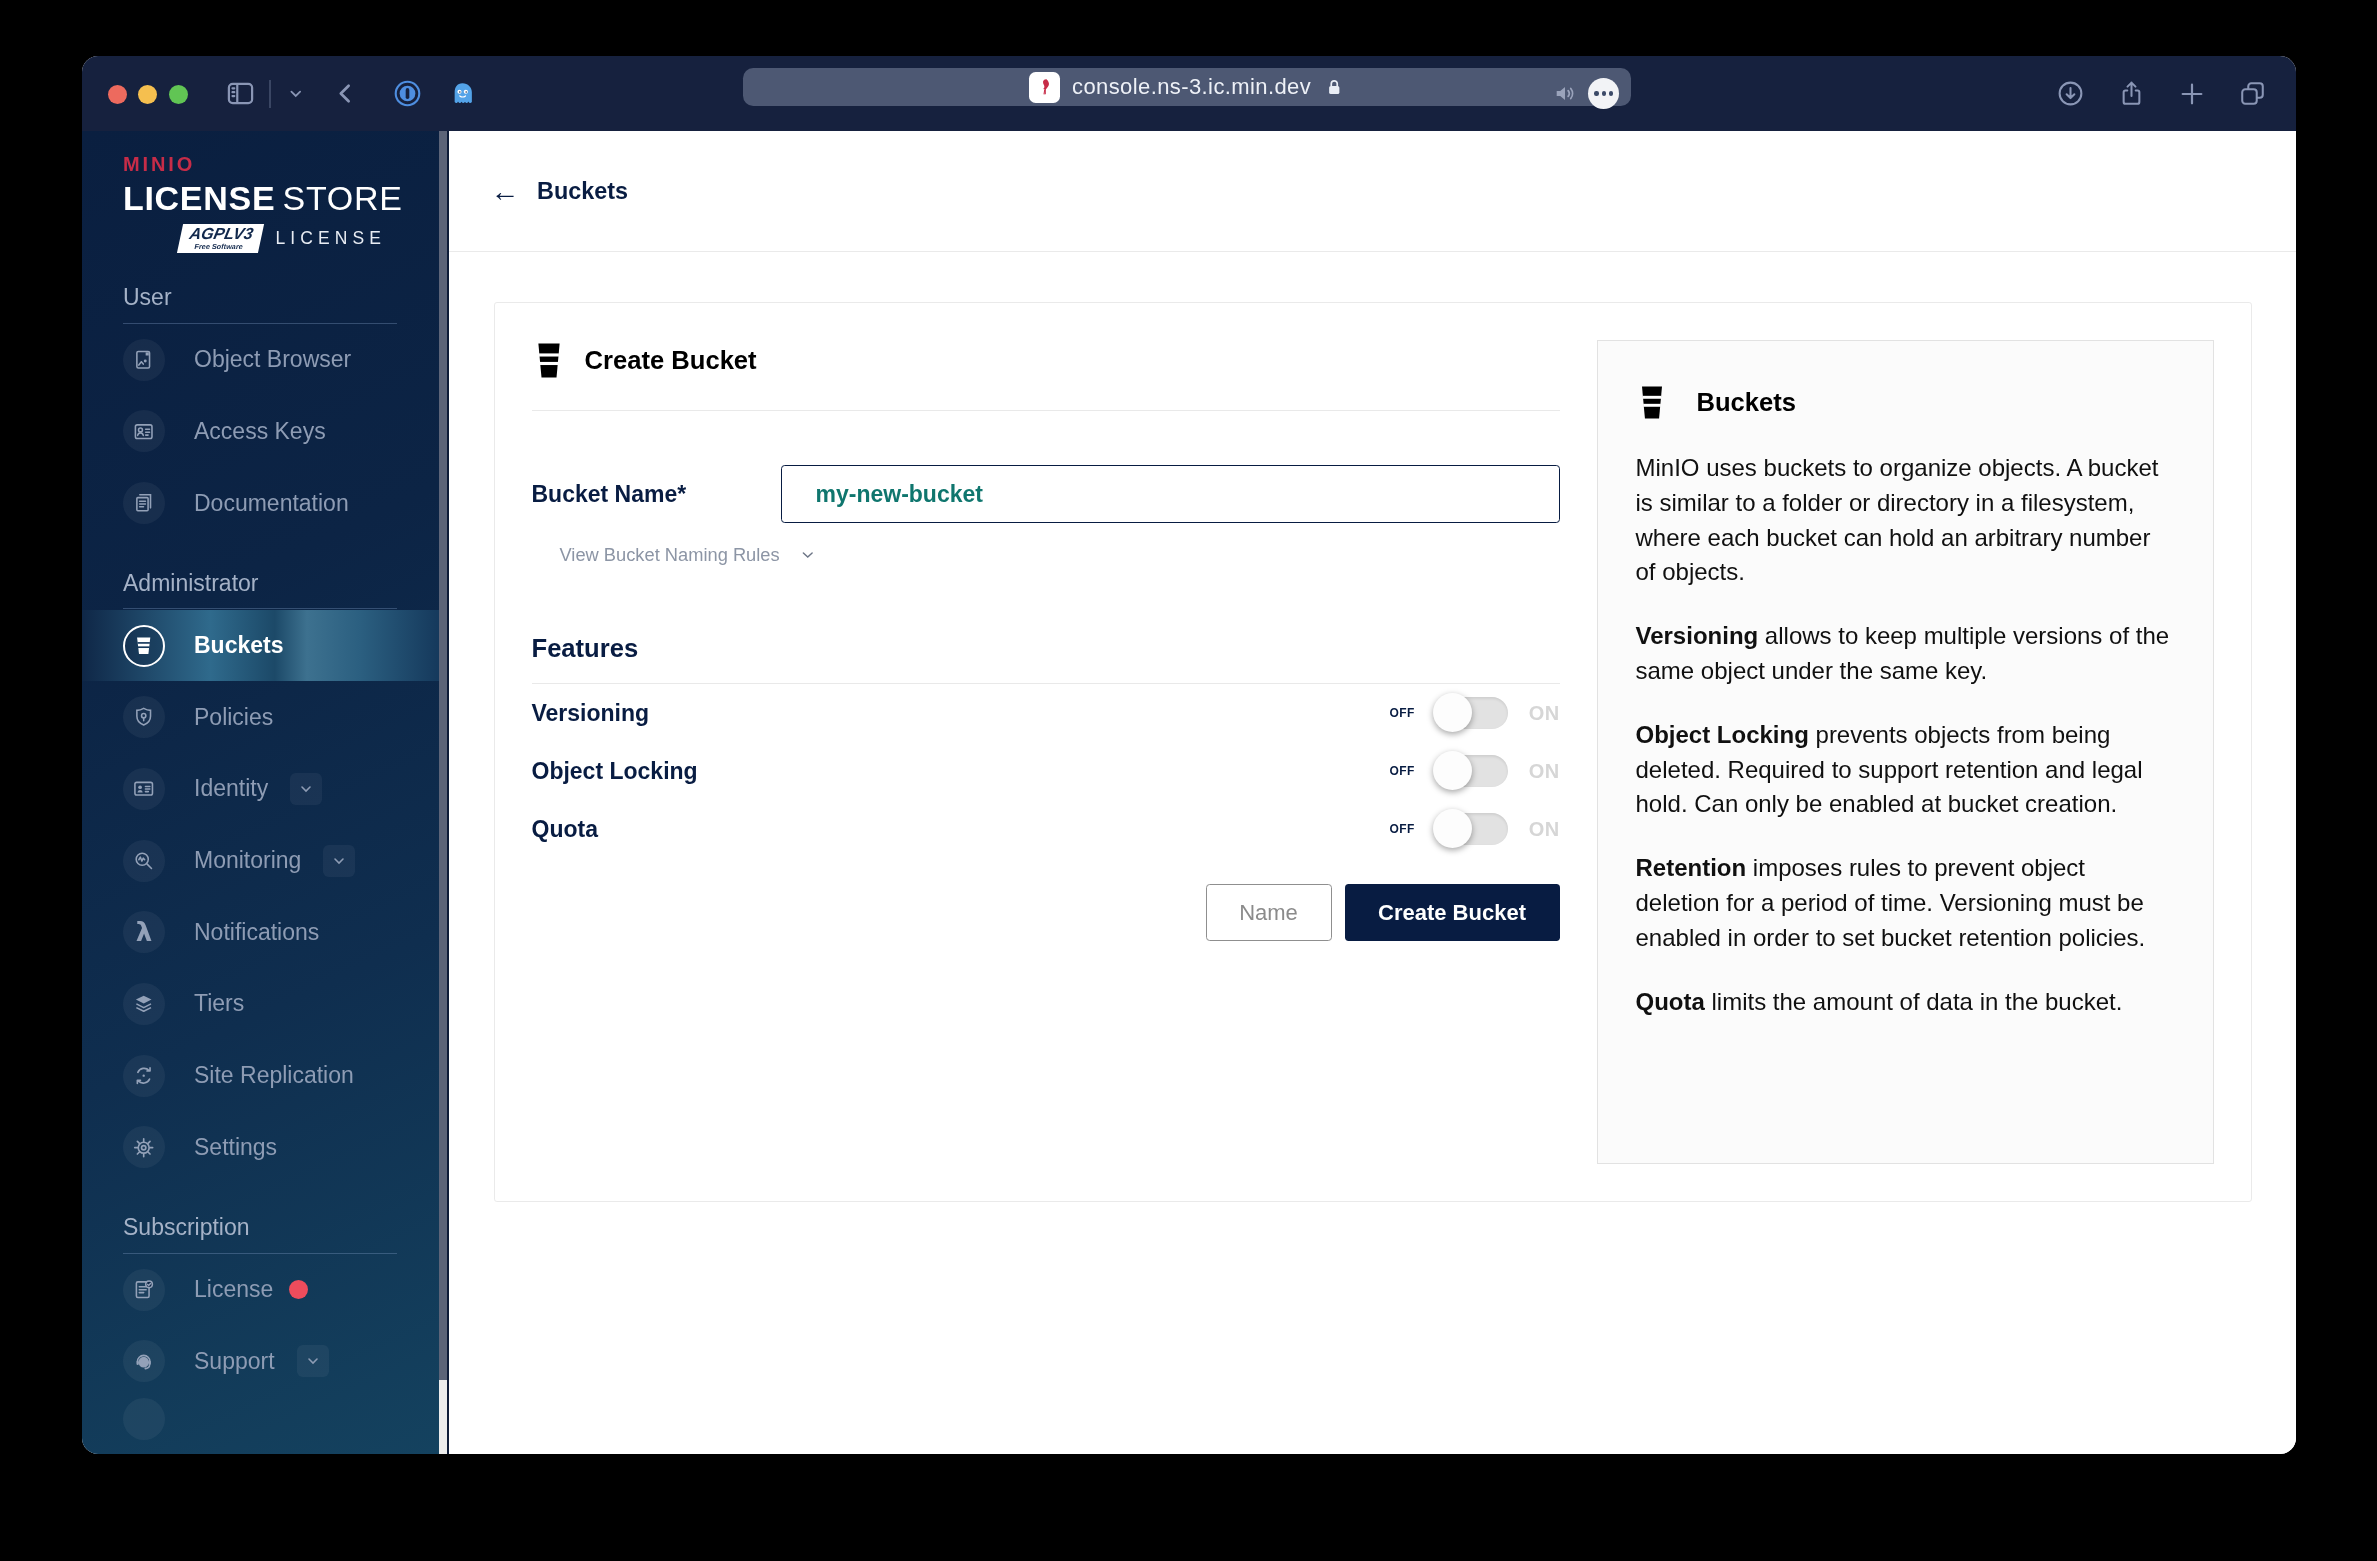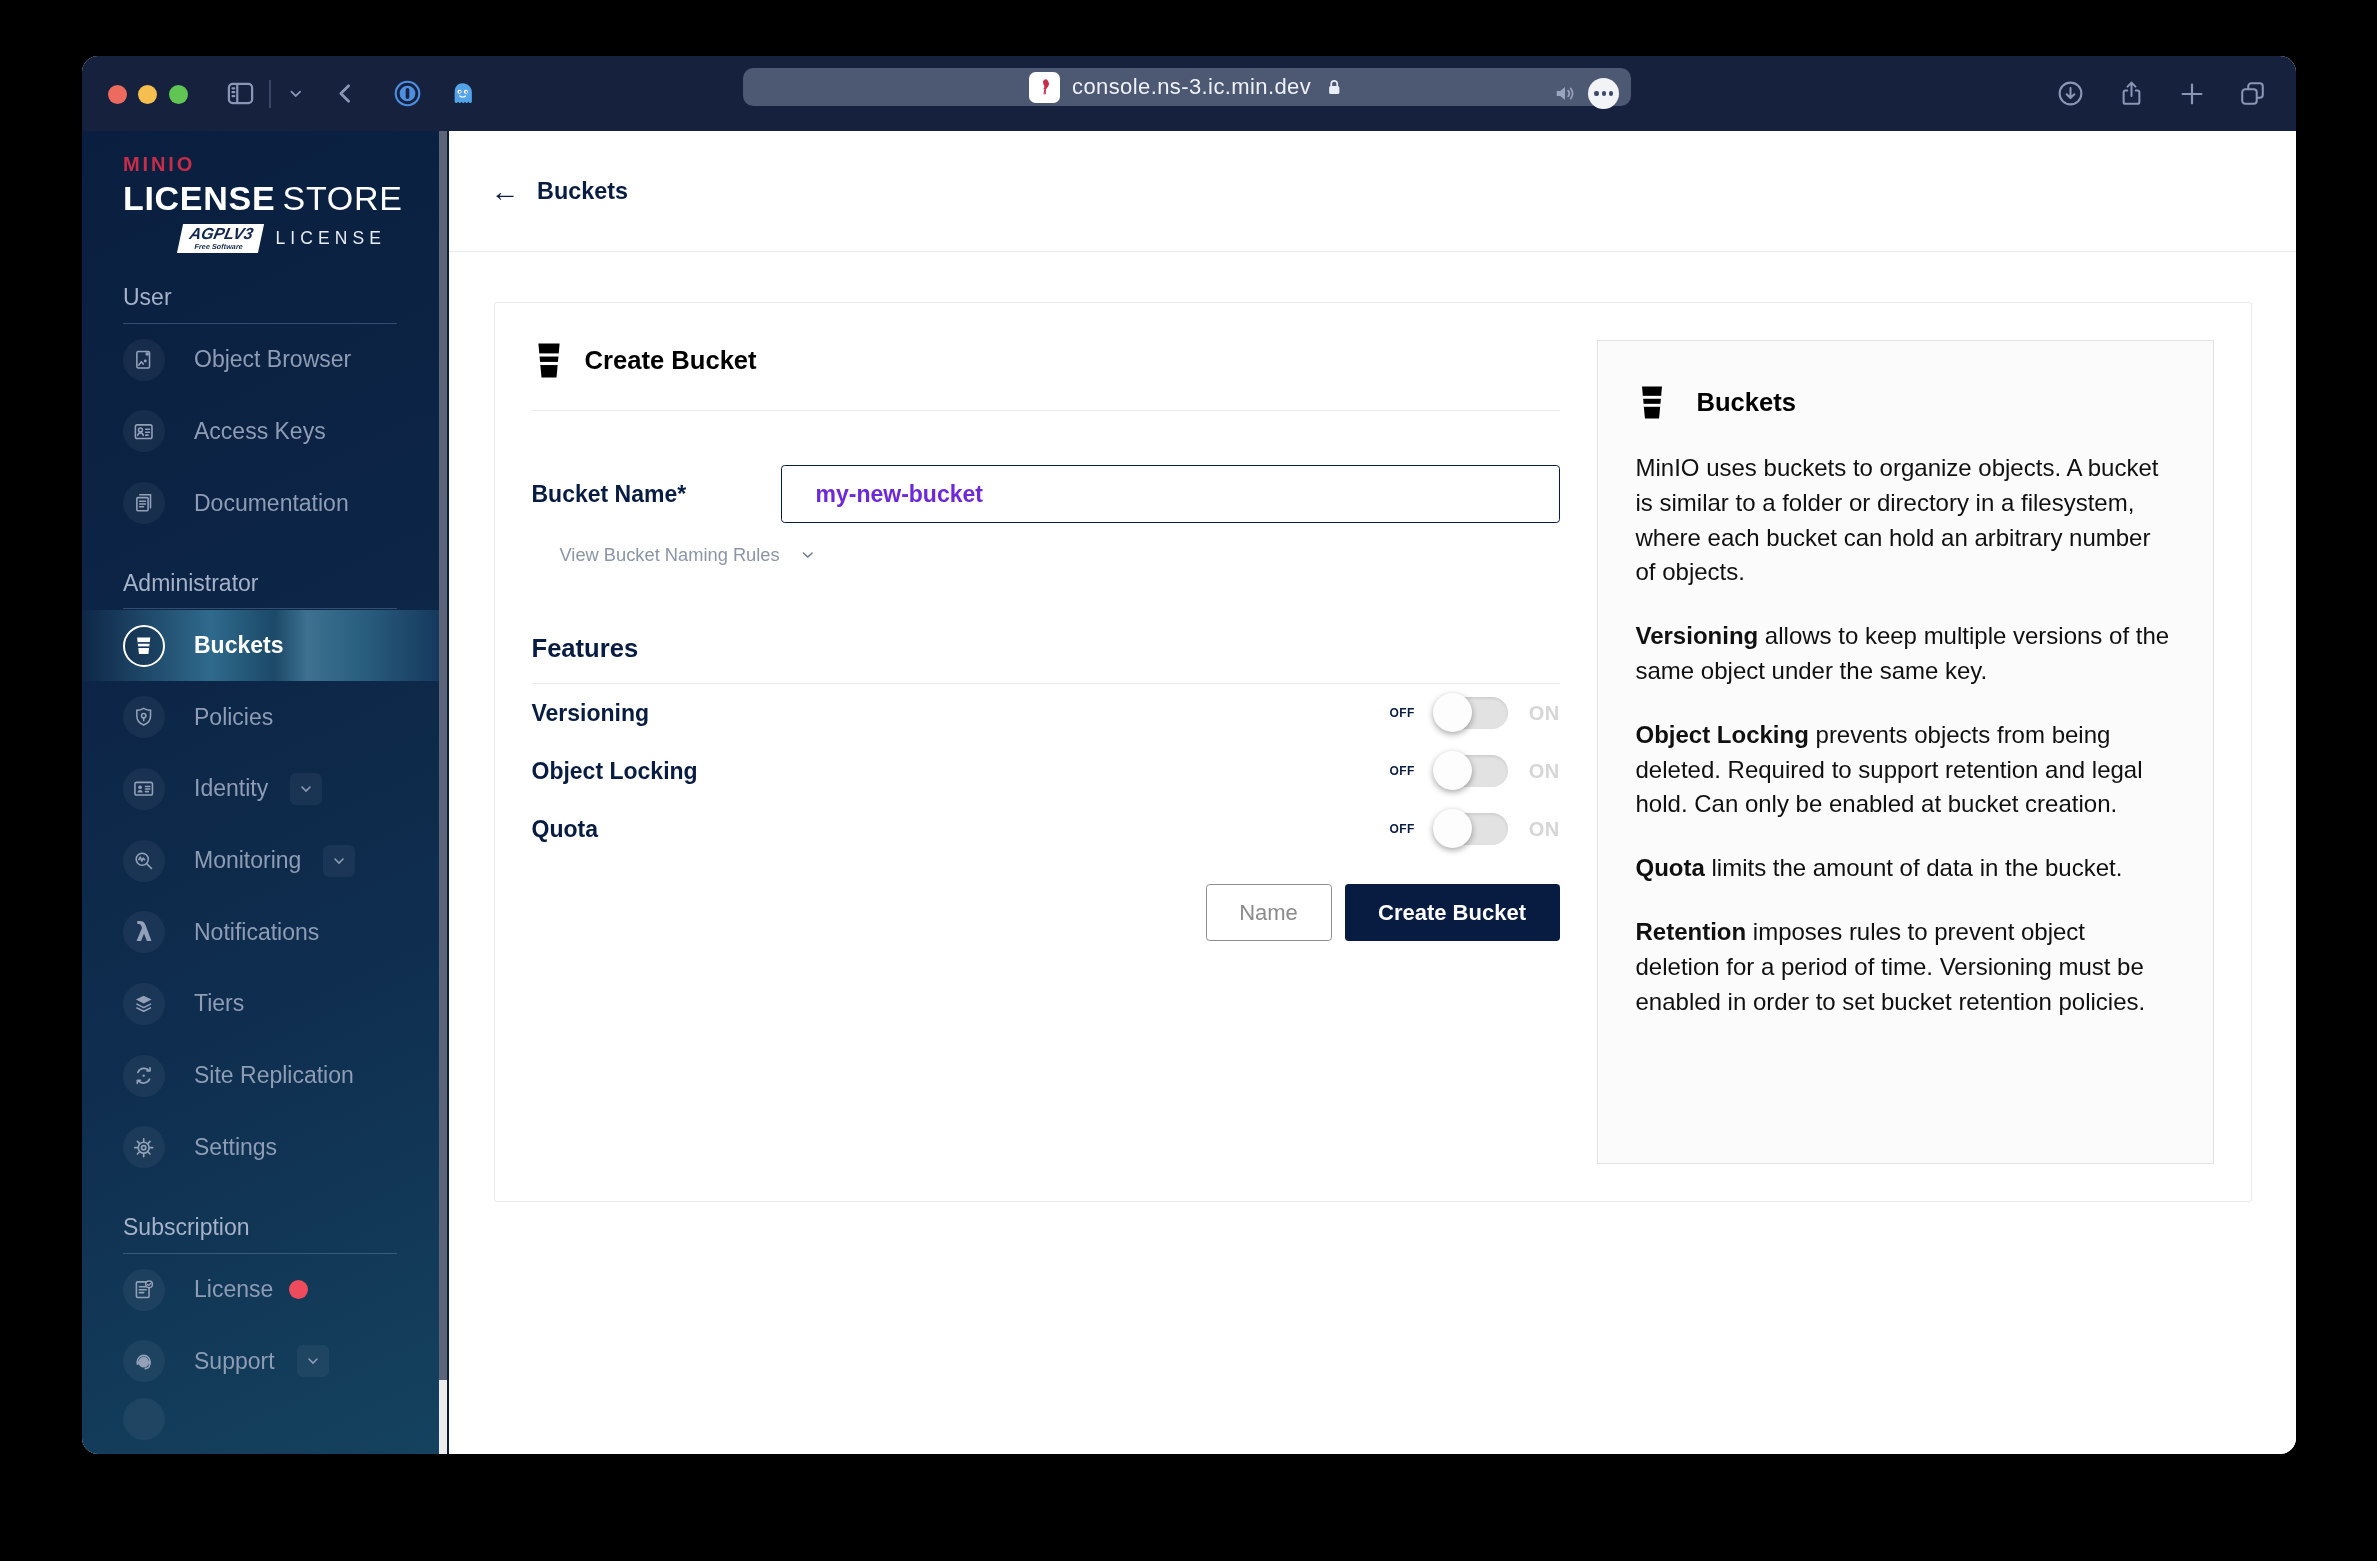--- a/index.html
+++ b/index.html
@@ -77,21 +77,21 @@
   .card { width:1758px; height:900px; background:#fff; border:1.5px solid #EAEAEA;
           border-radius:2.9px; padding:37px; display:flex; }
   .form-col { width:1028px; flex:0 0 1028px; margin-right:37px; display:flex; flex-direction:column; }
   .card-title-row { display:flex; align-items:center; gap:19px; }
   .card-title { color:#000; font-size:25.6px; font-weight:700; }
   .hdiv { border:none; border-top:1.5px solid #E9E9E9; margin-top:29px; }
 
   .form-row { margin-top:54px; display:flex; align-items:center; }
   .field-label { width:249px; flex:0 0 249px; color:#081C42; font-size:23px; font-weight:600; }
   .text-input { flex:1; height:58px; border:1.5px solid #081C42; border-radius:3.7px;
-                font-size:23px; font-weight:600; color:#6d28d9; padding:0 34px;
+                font-size:23px; font-weight:600; color:#0f766e; padding:0 34px;
                 font-family:"Liberation Sans",sans-serif; outline:none; background:#fff; }
   .rules-row { margin-top:20.5px; margin-left:28px; display:flex; align-items:center; gap:19px; }
   .rules-label { color:#8C95A5; font-size:18.3px; }
 
   .features-title { margin-top:68px; color:#081C42; font-size:25.6px; font-weight:700; }
   .features-div { border:none; border-top:1.5px solid #E9E9E9; margin-top:20.5px; }
   .feature-row { height:58px; display:flex; align-items:center; justify-content:space-between; }
   .feature-label { color:#081C42; font-size:23px; font-weight:600; }
   .toggle-group { display:flex; align-items:center; gap:20.5px; }
   .t-off { color:#081C42; font-size:12px; font-weight:800; letter-spacing:0.4px; }
@@ -482,22 +482,22 @@
                   <path d="M4.5 2h15l-2.2 24H6.7z" fill="#000"></path>
                   <rect x="5" y="9" width="14" height="2.2" fill="#fff"></rect>
                   <rect x="5.4" y="15" width="13.2" height="2.2" fill="#fff"></rect>
                 </svg>
               </span>
               <span class="help-title">Buckets</span>
             </div>
             <p><b></b><span>MinIO uses buckets to organize objects. A bucket is similar to a folder or directory in a filesystem, where each bucket can hold an arbitrary number of objects.</span></p>
             <p><b>Versioning</b><span> allows to keep multiple versions of the same object under the same key.</span></p>
             <p><b>Object Locking</b><span> prevents objects from being deleted. Required to support retention and legal hold. Can only be enabled at bucket creation.</span></p>
+            <p><b>Retention</b><span> imposes rules to prevent object deletion for a period of time. Versioning must be enabled in order to set bucket retention policies.</span></p>
             <p><b>Quota</b><span> limits the amount of data in the bucket.</span></p>
-            <p><b>Retention</b><span> imposes rules to prevent object deletion for a period of time. Versioning must be enabled in order to set bucket retention policies.</span></p>
           </div>
 
         </div>
       </div>
     </main>
   </div>
 </div>
 
 
 </body></html>

